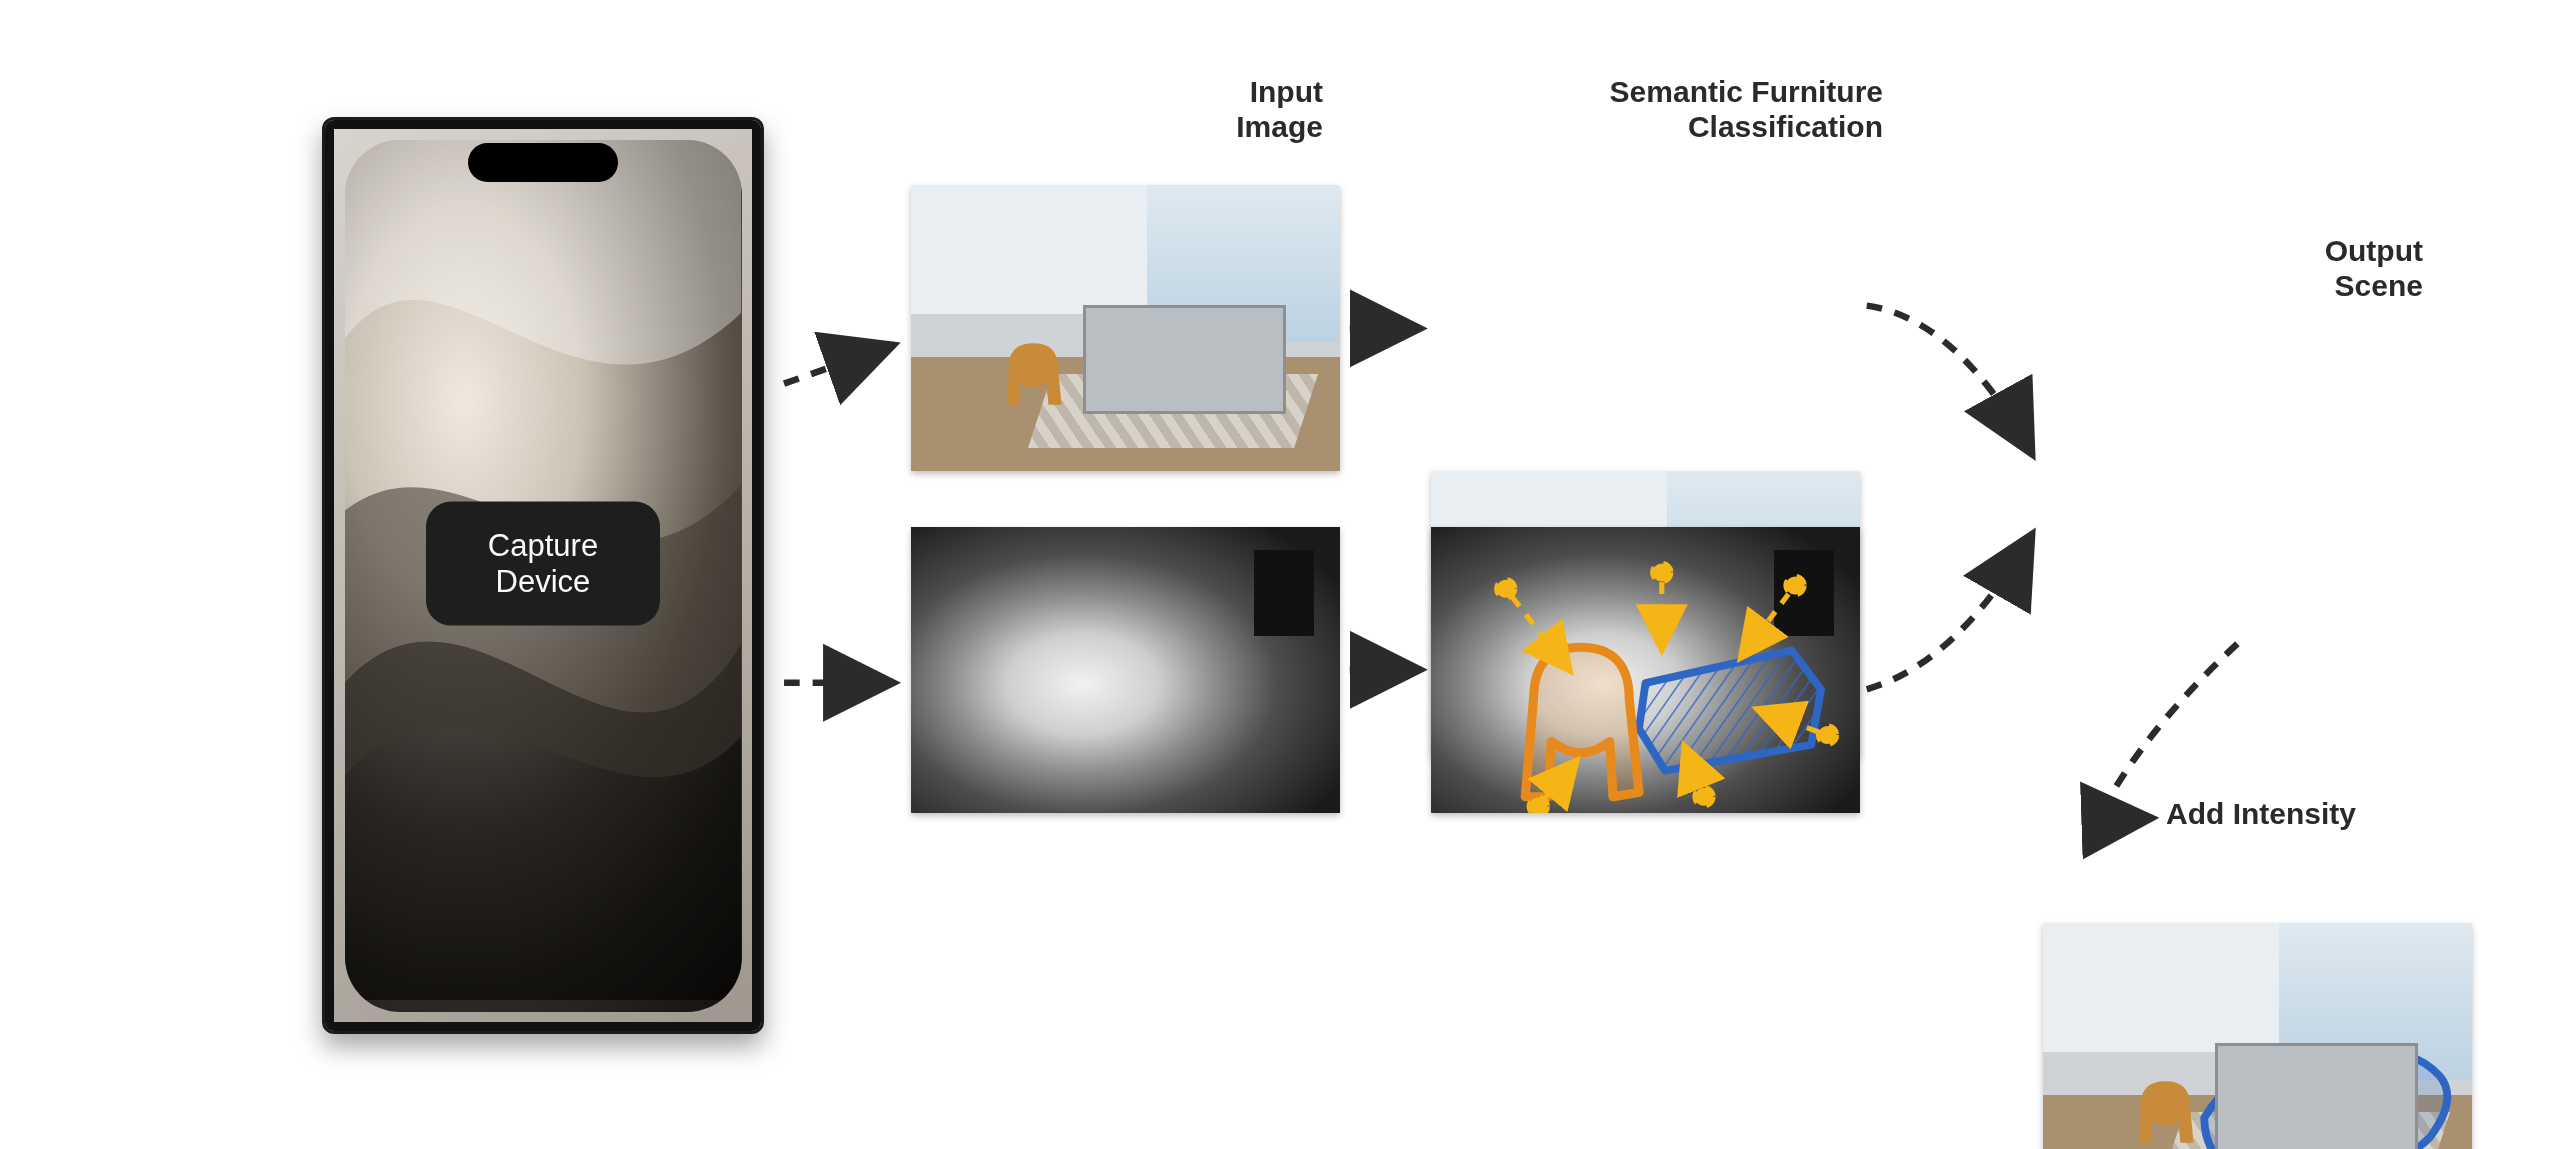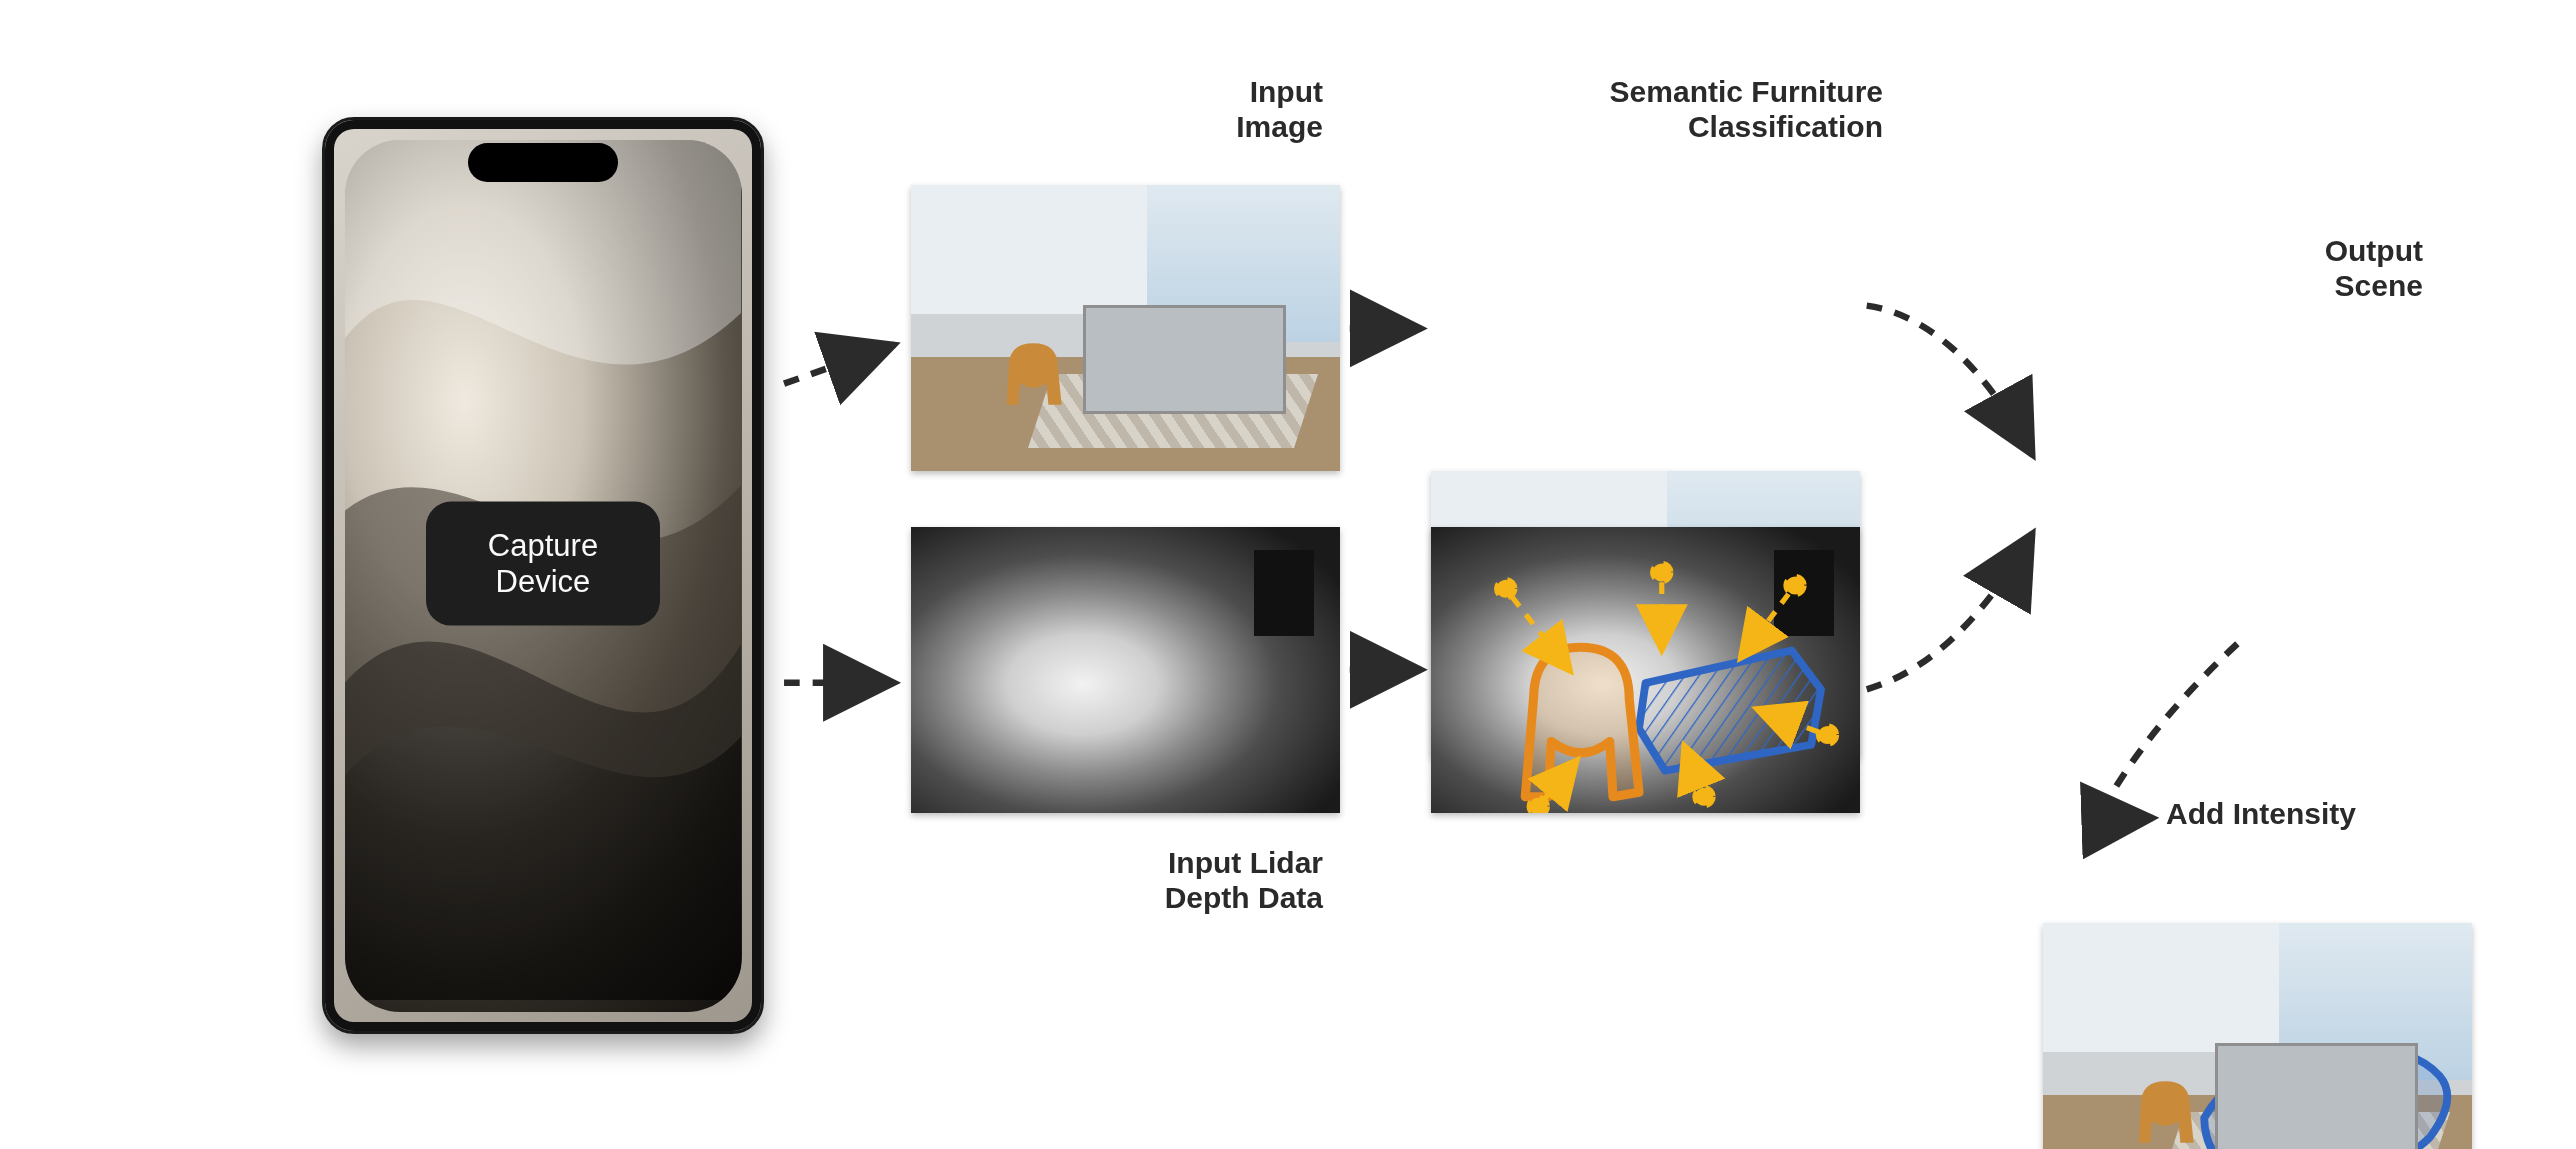--- a/index.html
+++ b/index.html
@@ -1,20 +1,20 @@
 <!DOCTYPE html>
 <html style="font-size:10.4px"><head>
 <meta charset="utf-8">
 <style>
   html,body{margin:0;padding:0;width:2576px;height:1149px;background:#fff;font-family:'Comic Sans MS','Chalkboard SE',cursive,sans-serif;color:#2b2b2b;overflow:hidden}
   .stage{position:relative;width:2576px;height:1149px}
   .label{position:absolute;font-size:30px;font-weight:600;line-height:1.15;text-align:right;white-space:pre-line;color:#2a2a2a}
   .panel{position:absolute;background:#ddd;box-shadow:0 2.6px 6.5px rgba(0,0,0,.25)}
   
-  .phone{position:absolute;left:322px;top:117px;width:436px;height:911px;border-radius:32px;background:linear-gradient(145deg,#d9d4cc,#9e978d);border:3.9px solid #1b1b1b;box-shadow:0 13px 26px rgba(0,0,0,.35),inset 0 0 0 9px #111}
+  .phone{position:absolute;left:322px;top:117px;width:436px;height:911px;border-radius:12px;background:linear-gradient(145deg,#d9d4cc,#9e978d);border:3.9px solid #1b1b1b;box-shadow:0 13px 26px rgba(0,0,0,.35),inset 0 0 0 9px #111}
   .phone .screen{position:absolute;inset:19.5px;border-radius:55px;overflow:hidden;background:radial-gradient(120% 90% at 30% 30%,#efe9df 0%,#cbc3b5 25%,#5b544a 55%,#2e2a24 75%,#0e0c0a 100%)}
   .phone .wave{position:absolute;inset:0}
   .phone .island{position:absolute;top:23.4px;left:50%;transform:translateX(-50%);width:150px;height:39px;border-radius:26px;background:#000}
   .phone .badge{position:absolute;left:50%;top:50%;transform:translate(-50%,-60%);width:234px;height:124px;border-radius:25px;background:#1e1e1e;color:#fafafa;display:flex;align-items:center;justify-content:center;text-align:center;font-size:31px;line-height:1.15;padding:6.5px 13px;box-sizing:border-box}
   
   .room{background:linear-gradient(#e9eef2 0 45%,#cfd3d6 45% 60%,#a9906f 60% 100%);position:relative;overflow:hidden}
   .room::before{content:"";position:absolute;right:0;top:0;width:45%;height:55%;background:linear-gradient(#dfe9f0,#bcd2e3);}
   .room::after{content:"";position:absolute;left:40%;top:42%;width:46%;height:36%;background:#b9bec3;border:3.9px solid #8f8f8f}
   .rug{position:absolute;left:30%;bottom:8%;width:62%;height:26%;background:repeating-linear-gradient(45deg,#d8d3c8 0 7.8px,#bfb8aa 7.8px 15.6px);transform:skewX(-18deg)}
   .chairShape{position:absolute;left:18%;bottom:18%;width:22%;height:40%}
@@ -57,22 +57,20 @@
       <svg viewBox="0 0 100 100">
           <path d="M20 95 L22 55 Q22 30 48 30 Q74 30 74 55 L78 95 L64 95 L62 72 Q48 82 34 72 L32 95 Z" fill="#c98a3a"></path>
         </svg>
     </div>
   </div>
 
   <div class="panel depth" style="left:911px;top:527px;width:429px;height:286px">
     <div class="blk" style="right:6%;top:8%;width:14%;height:30%"></div>
   </div>
 
-  <div class="label" style="left:920px;top:846px;width:403px">Input Lidar
-Depth Data</div>
 
   <div class="label" style="left:1415px;top:75px;width:468px">Semantic Furniture
 Classification</div>
 
   <div class="panel room" style="left:1431px;top:185px;width:429px;height:286px">
     <div class="rug"></div>
     <div class="overlay">
       <svg viewBox="0 0 660 440">
 
         <path d="M330 230 L560 190 L600 245 L590 320 L360 360 L320 300 Z" fill="rgba(47,102,196,.28)" stroke="#2f66c4" stroke-width="12" stroke-linejoin="round"></path>

